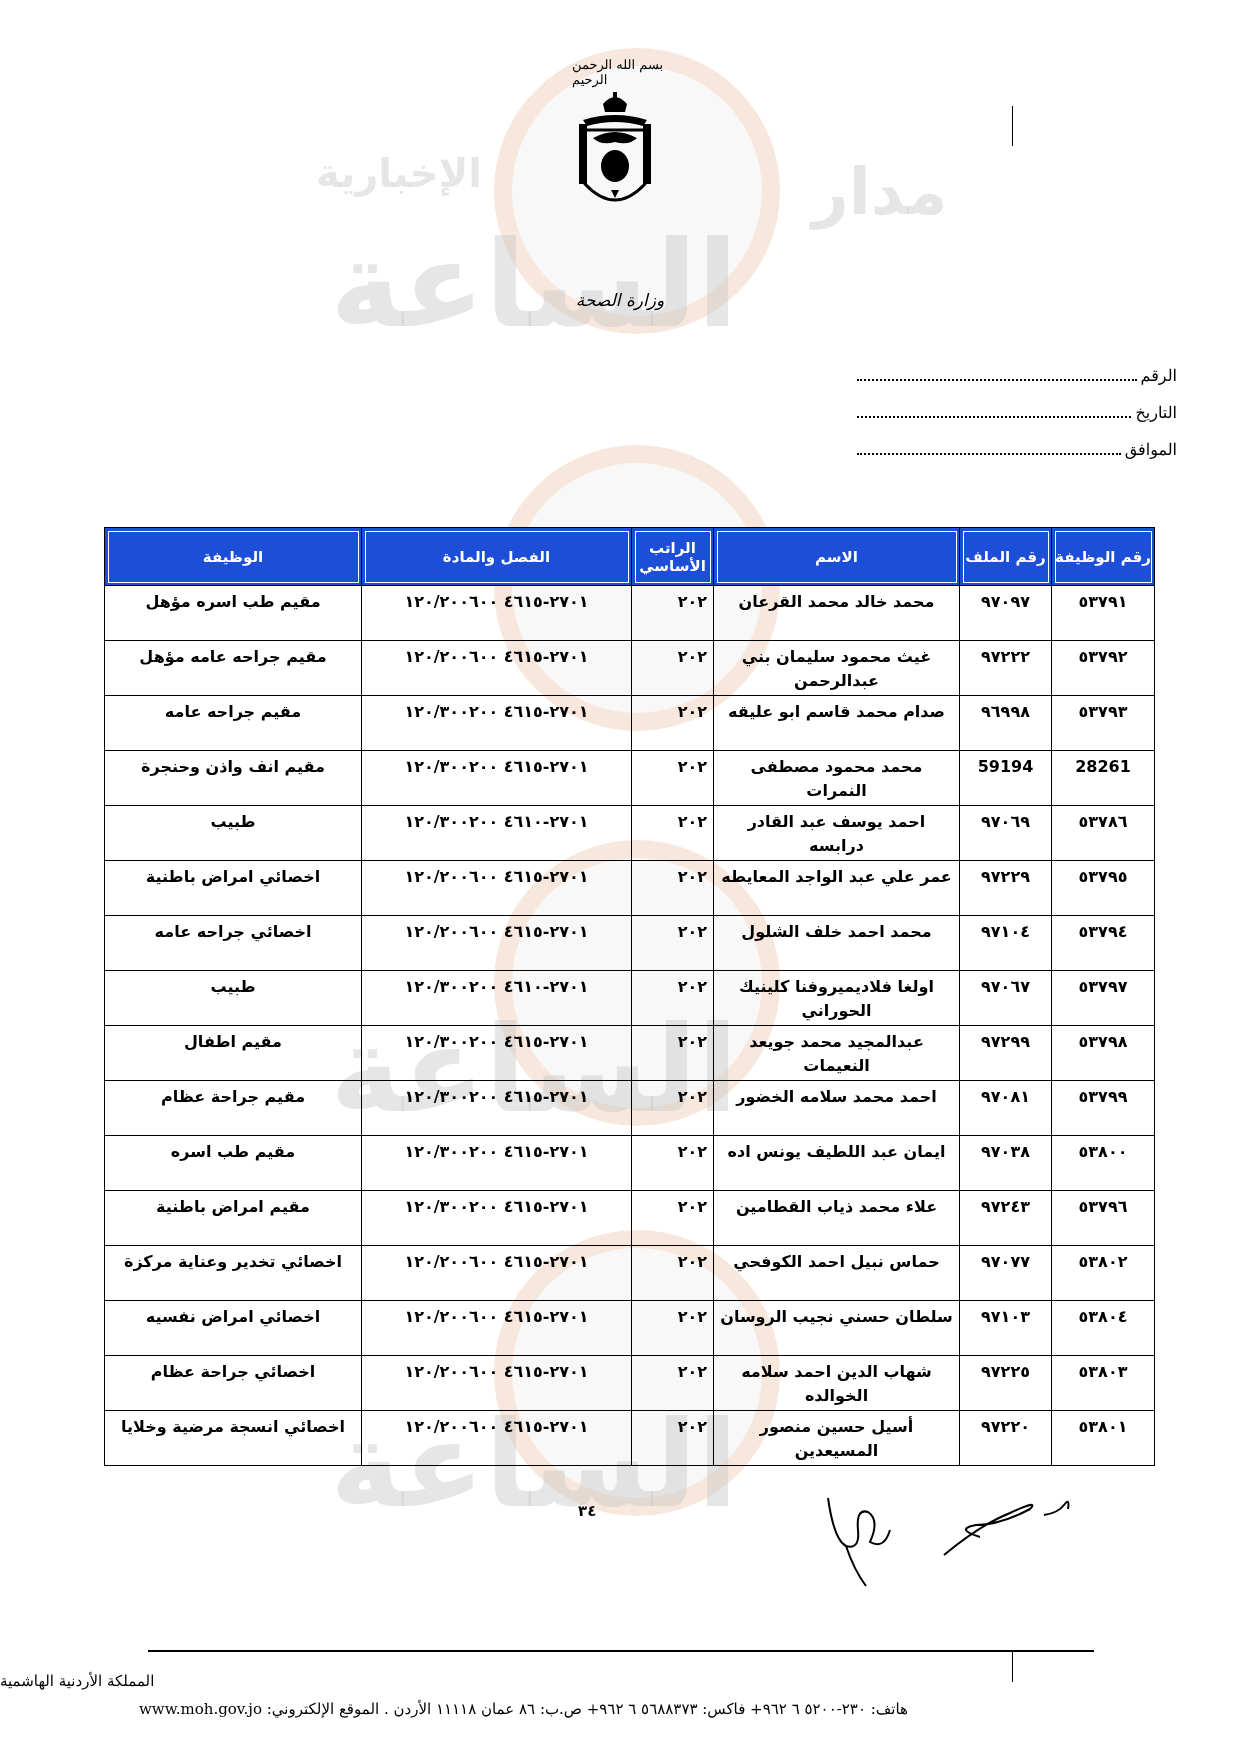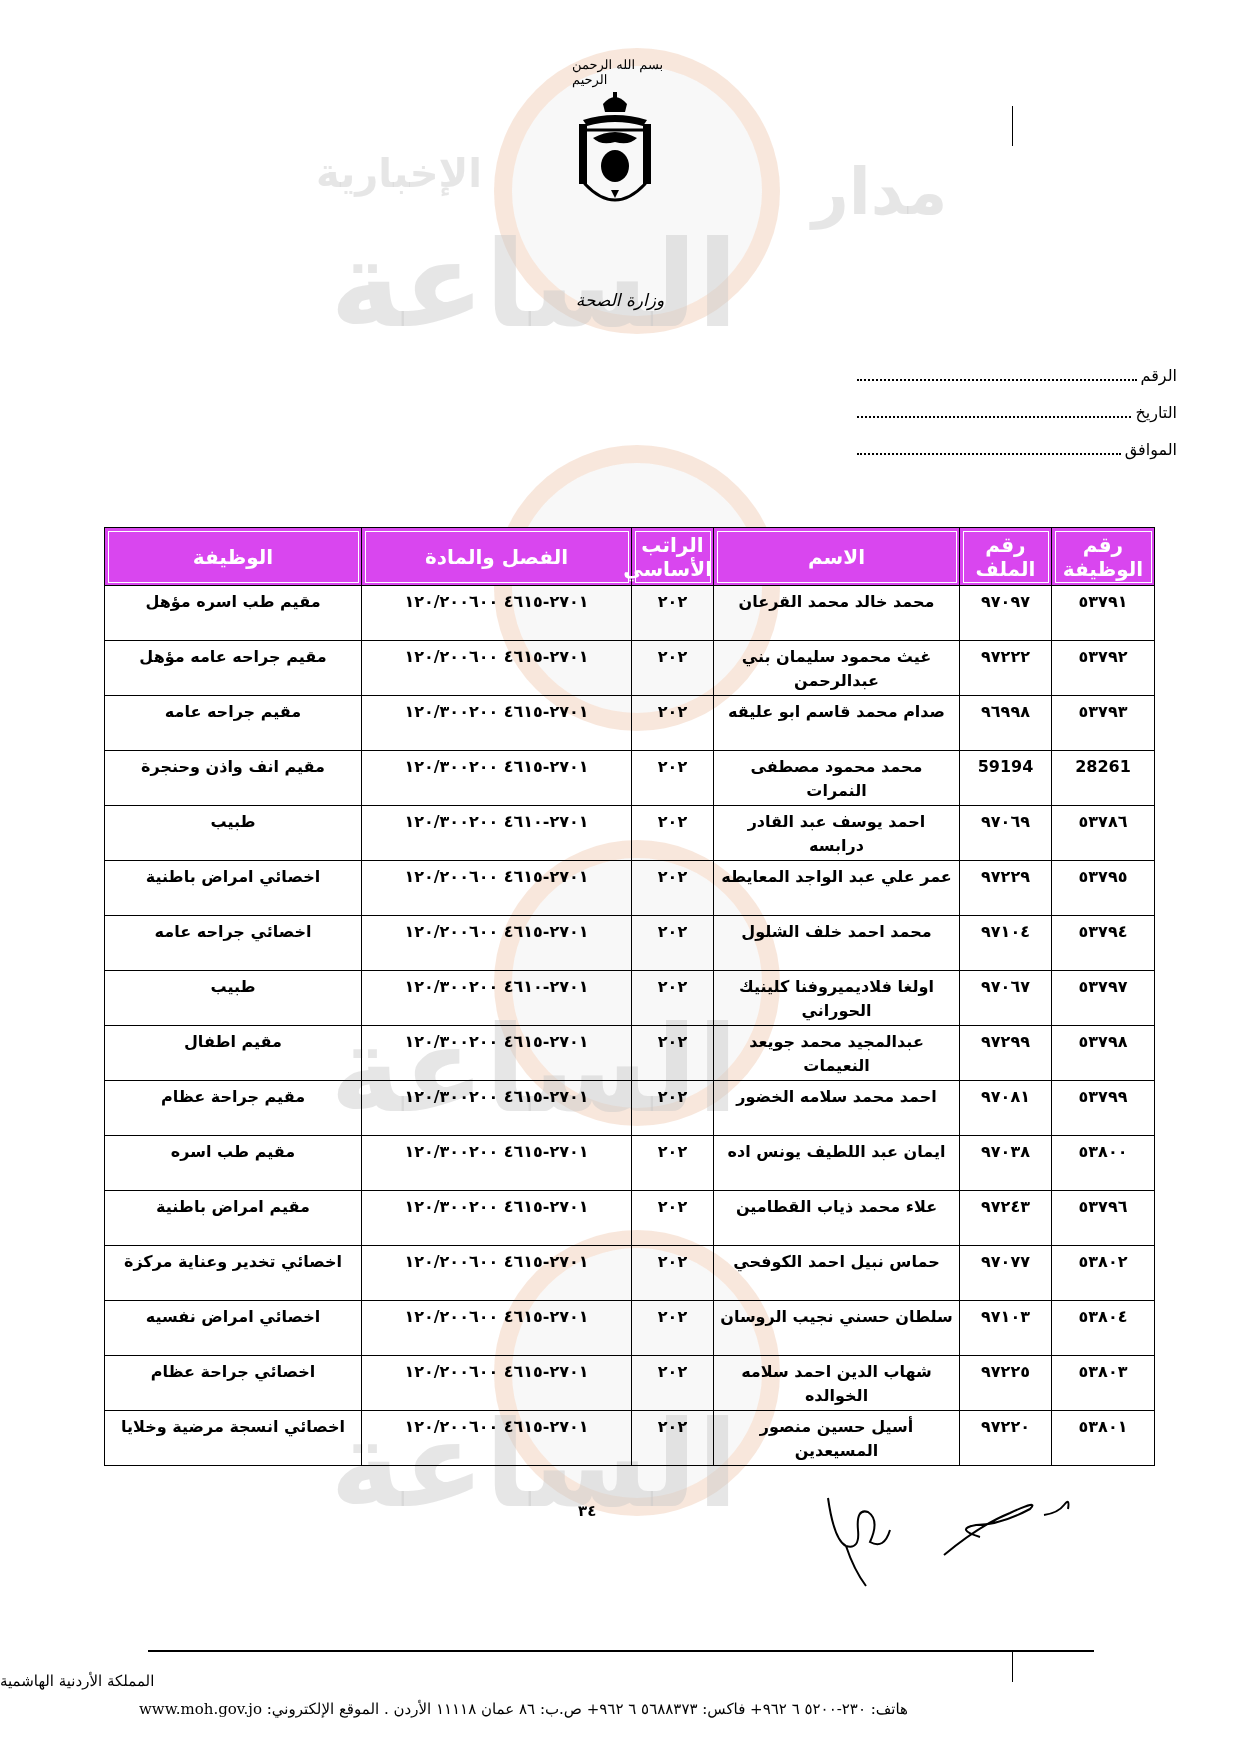--- a/index.html
+++ b/index.html
@@ -5,28 +5,28 @@
   html, body { margin:0; padding:0; }
   body { width:1237px; height:1743px; background:#ffffff; position:relative; overflow:hidden;
          font-family:"DejaVu Sans", sans-serif; color:#000; }
   .wm { position:absolute; pointer-events:none; }
   .wm-clock { border-radius:50%; border:18px solid rgba(250,200,170,0.35); background:rgba(235,235,235,0.35); }
   .wm-text { color:rgba(200,200,200,0.45); font-weight:bold; font-family:"DejaVu Sans", sans-serif; white-space:nowrap; }
   .basmala { position:absolute; left:572px; top:57px; width:100px; text-align:left; font-size:13px; font-family:"DejaVu Serif", serif; }
   .emblem { position:absolute; left:573px; top:90px; width:84px; height:126px; }
   .ministry { position:absolute; left:560px; top:246px; width:120px; text-align:center; font-size:17px; font-family:"DejaVu Serif", serif; font-style:italic;margin-top:44px; }
   .ref { position:absolute; right:60px; width:320px; font-size:16px; direction:rtl; display:flex; align-items:baseline; }
-  .ref .lbl { white-space:nowrap; }
+  .ref .lbl { white-space:nowrap;font-family:Liberation Serif, serif; }
   .ref .dots { flex:1; border-bottom:2px dotted #000; margin-right:4px; height:1px; }
   .vmark { position:absolute; width:1px; background:#000; }
   table.main { position:absolute; left:104px; top:527px; width:1050px; border-collapse:collapse; direction:rtl; table-layout:fixed; }
-  table.main th { background:#d946ef; color:#fff; font-size:20px; font-weight:bold; height:55px; border:1px solid #000; outline:1px solid #fff; outline-offset:-4px; }
+  table.main th { background:#1d4ed8; color:#fff; font-size:15px; font-weight:bold; height:55px; border:1px solid #000; outline:1px solid #fff; outline-offset:-4px; }
   table.main td { border:1.5px solid #000; font-size:16px; font-weight:bold; vertical-align:top; padding:4px 6px 2px; height:48px; line-height:24px; background:transparent; }
   td.c-num, td.c-file { text-align:center; }
-  td.c-sal { text-align:center; }
+  td.c-sal { }
   td.c-acct { text-align:center; direction:rtl; white-space:nowrap; font-size:15px; }
   td.c-name { text-align:center; }
   td.c-job { text-align:center; }
   .page-no { position:absolute; left:578px; top:1502px; font-size:15px; font-weight:bold; }
   .sig { position:absolute; }
   .footer-rule { position:absolute; left:148px; top:1650px; width:946px; height:2px; background:#000; }
   .footer-kingdom { position:absolute; left:0; width:1073px; top:1672px; text-align:left; font-size:15px; font-family:"DejaVu Serif", serif; }
   .footer-contact { position:absolute; left:0; width:1047px; top:1700px; text-align:center; font-size:15px; font-family:"DejaVu Serif", serif; direction:rtl; }
 </style>
 </head>

